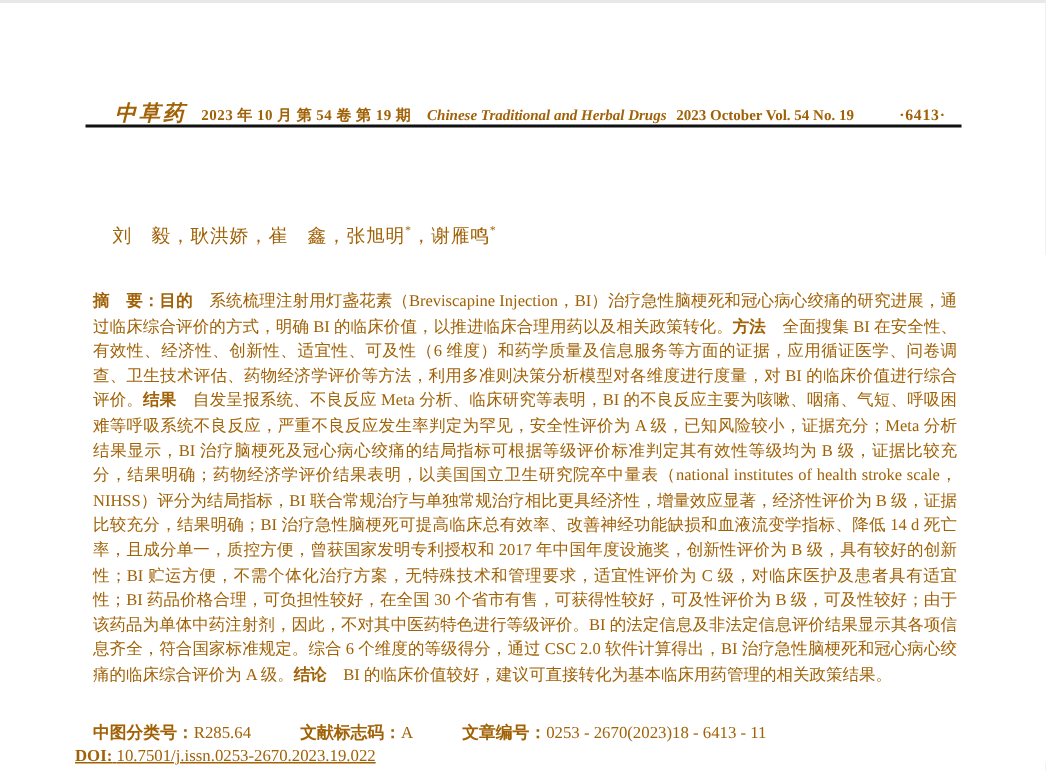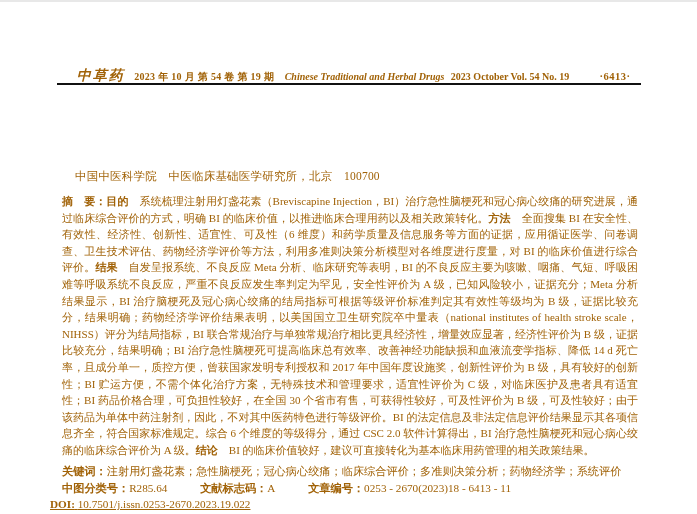--- a/index.html
+++ b/index.html
@@ -83,28 +83,25 @@
       <span class="issue-cn">2023 年 10 月 第 54 卷 第 19 期</span>
       <span class="journal-en">Chinese Traditional and Herbal Drugs</span>
       <span class="issue-en">2023 October Vol. 54 No. 19</span>
     </div>
     <div class="page-no">·6413·</div>
   </div>
 
   <div class="rule"></div>
 
 
+  <div class="authors" id="authors"><span>刘　毅</span>，<span>耿洪娇</span>，<span>崔　鑫</span>，<span>张旭明</span><sup>*</sup>，<span>谢雁鸣</span><sup>*</sup></div>
 
-  <div class="affiliation">中国中医科学院　中医临床基础医学研究所，北京　100700</div>
 
   <p class="abstract"><span class="hb">摘　要：</span><span id="abs-segs"><span class="hb">目的</span><span>　系统梳理注射用灯盏花素（Breviscapine Injection，BI）治疗急性脑梗死和冠心病心绞痛的研究进展，通过临床综合评价的方式，明确 BI 的临床价值，以推进临床合理用药以及相关政策转化。</span><span class="hb">方法</span><span>　全面搜集 BI 在安全性、有效性、经济性、创新性、适宜性、可及性（6 维度）和药学质量及信息服务等方面的证据，应用循证医学、问卷调查、卫生技术评估、药物经济学评价等方法，利用多准则决策分析模型对各维度进行度量，对 BI 的临床价值进行综合评价。</span><span class="hb">结果</span><span>　自发呈报系统、不良反应 Meta 分析、临床研究等表明，BI 的不良反应主要为咳嗽、咽痛、气短、呼吸困难等呼吸系统不良反应，严重不良反应发生率判定为罕见，安全性评价为 A 级，已知风险较小，证据充分；Meta 分析结果显示，BI 治疗脑梗死及冠心病心绞痛的结局指标可根据等级评价标准判定其有效性等级均为 B 级，证据比较充分，结果明确；药物经济学评价结果表明，以美国国立卫生研究院卒中量表（national institutes of health stroke scale，NIHSS）评分为结局指标，BI 联合常规治疗与单独常规治疗相比更具经济性，增量效应显著，经济性评价为 B 级，证据比较充分，结果明确；BI 治疗急性脑梗死可提高临床总有效率、改善神经功能缺损和血液流变学指标、降低 14 d 死亡率，且成分单一，质控方便，曾获国家发明专利授权和 2017 年中国年度设施奖，创新性评价为 B 级，具有较好的创新性；BI 贮运方便，不需个体化治疗方案，无特殊技术和管理要求，适宜性评价为 C 级，对临床医护及患者具有适宜性；BI 药品价格合理，可负担性较好，在全国 30 个省市有售，可获得性较好，可及性评价为 B 级，可及性较好；由于该药品为单体中药注射剂，因此，不对其中医药特色进行等级评价。BI 的法定信息及非法定信息评价结果显示其各项信息齐全，符合国家标准规定。综合 6 个维度的等级得分，通过 CSC 2.0 软件计算得出，BI 治疗急性脑梗死和冠心病心绞痛的临床综合评价为 A 级。</span><span class="hb">结论</span><span>　BI 的临床价值较好，建议可直接转化为基本临床用药管理的相关政策结果。</span></span></p>
 
-  <div class="kw-line">
-    <span class="hb">关键词：</span><span>注射用灯盏花素；急性脑梗死；冠心病心绞痛；临床综合评价；多准则决策分析；药物经济学；系统评价</span>
-  </div>
 
   <div class="meta-line">
     <span class="meta-pair"><span class="hb">中图分类号：</span><span>R285.64</span></span>
     <span class="meta-pair"><span class="hb">文献标志码：</span><span>A</span></span>
     <span class="meta-pair"><span class="hb">文章编号：</span><span>0253 - 2670(2023)18 - 6413 - 11</span></span>
   </div>
 
   <div class="doi-line">
     <span class="bold-serif">DOI:</span>
     <span>10.7501/j.issn.0253-2670.2023.19.022</span>

